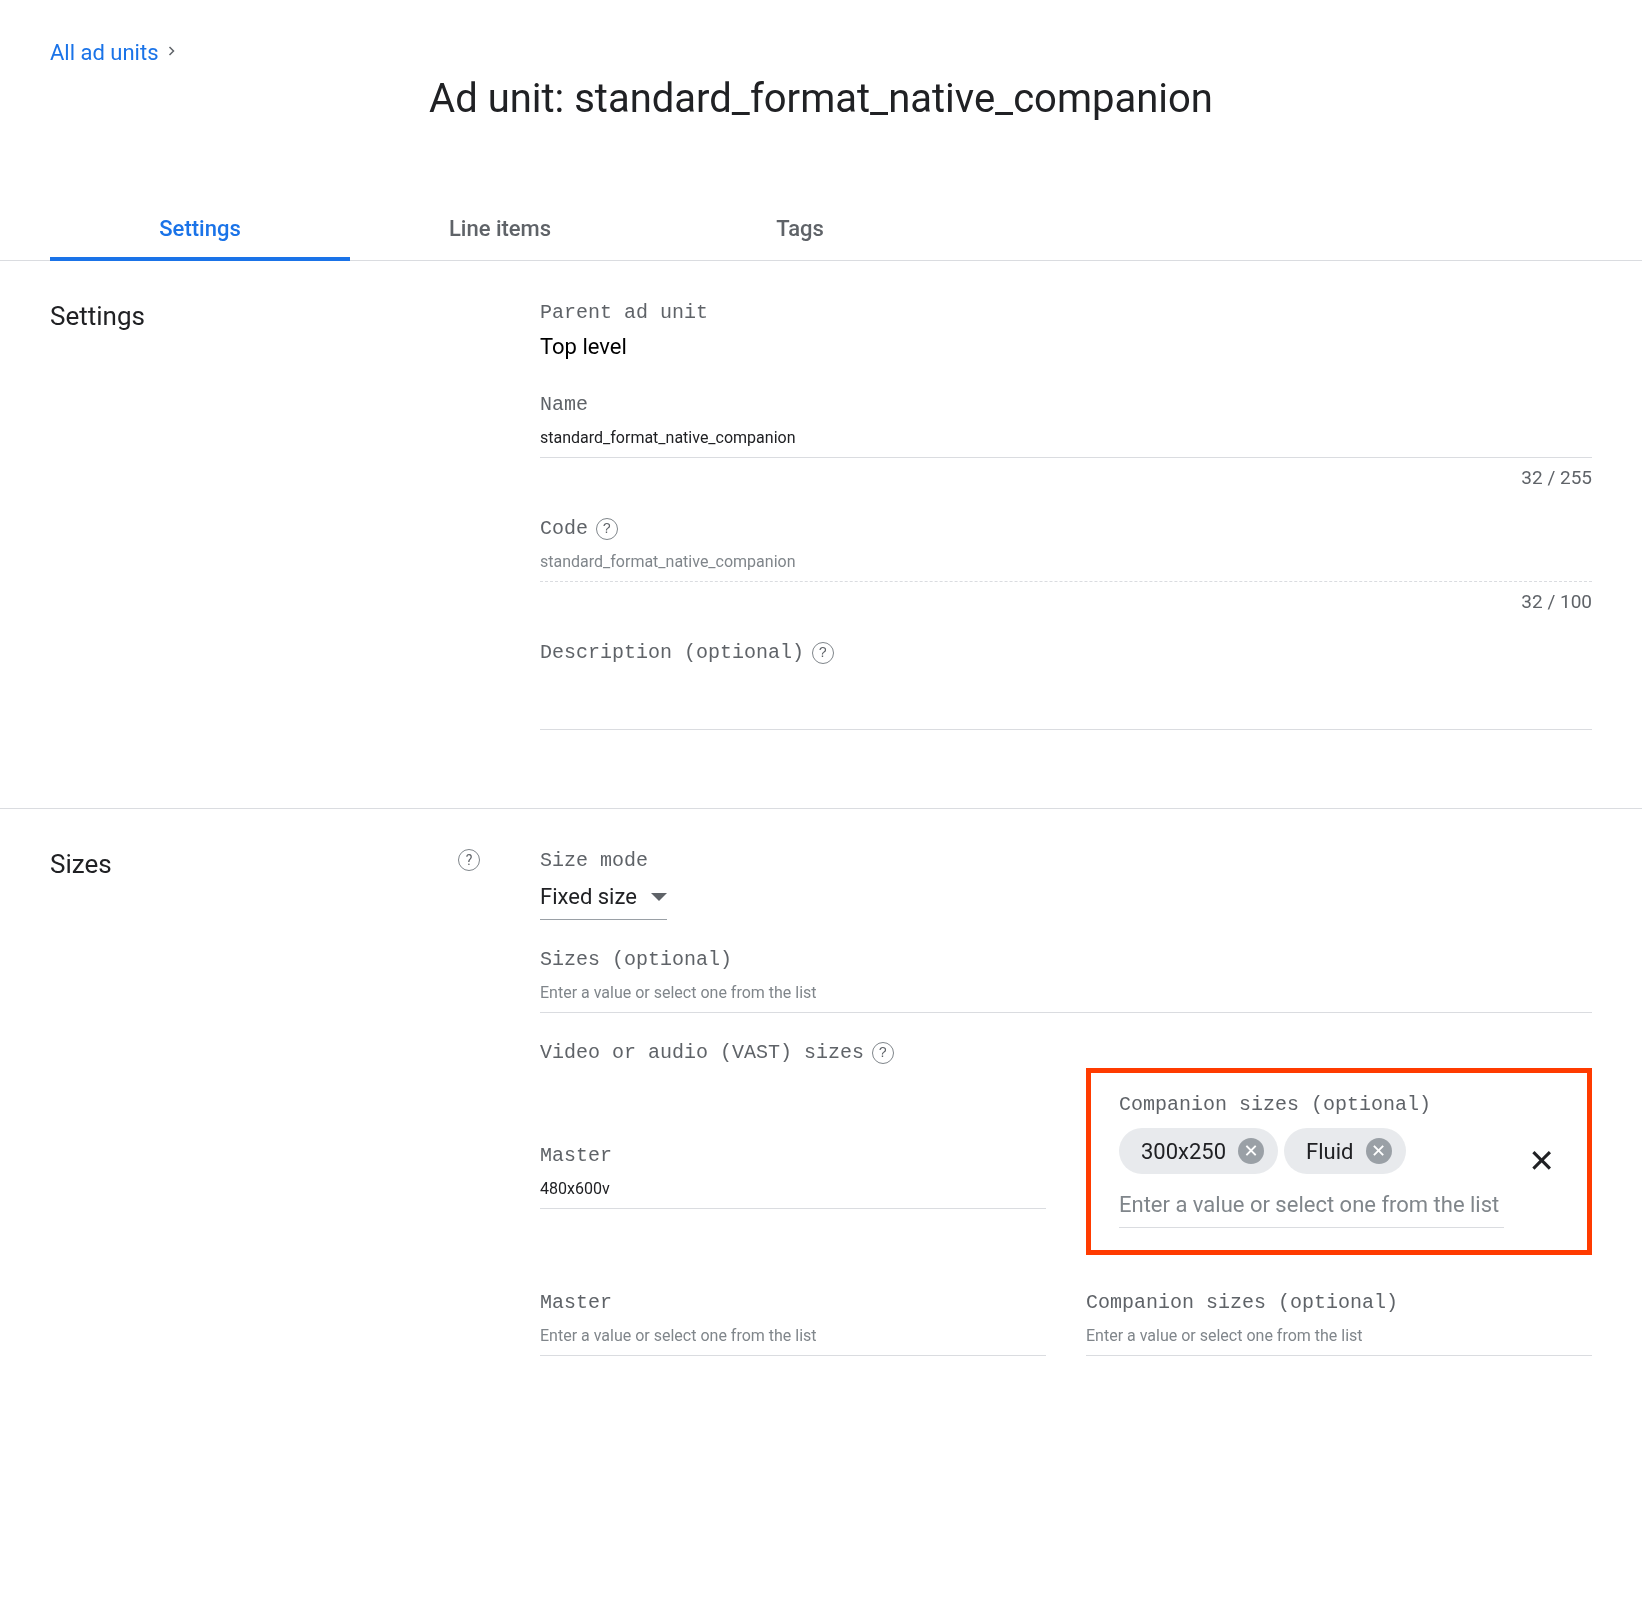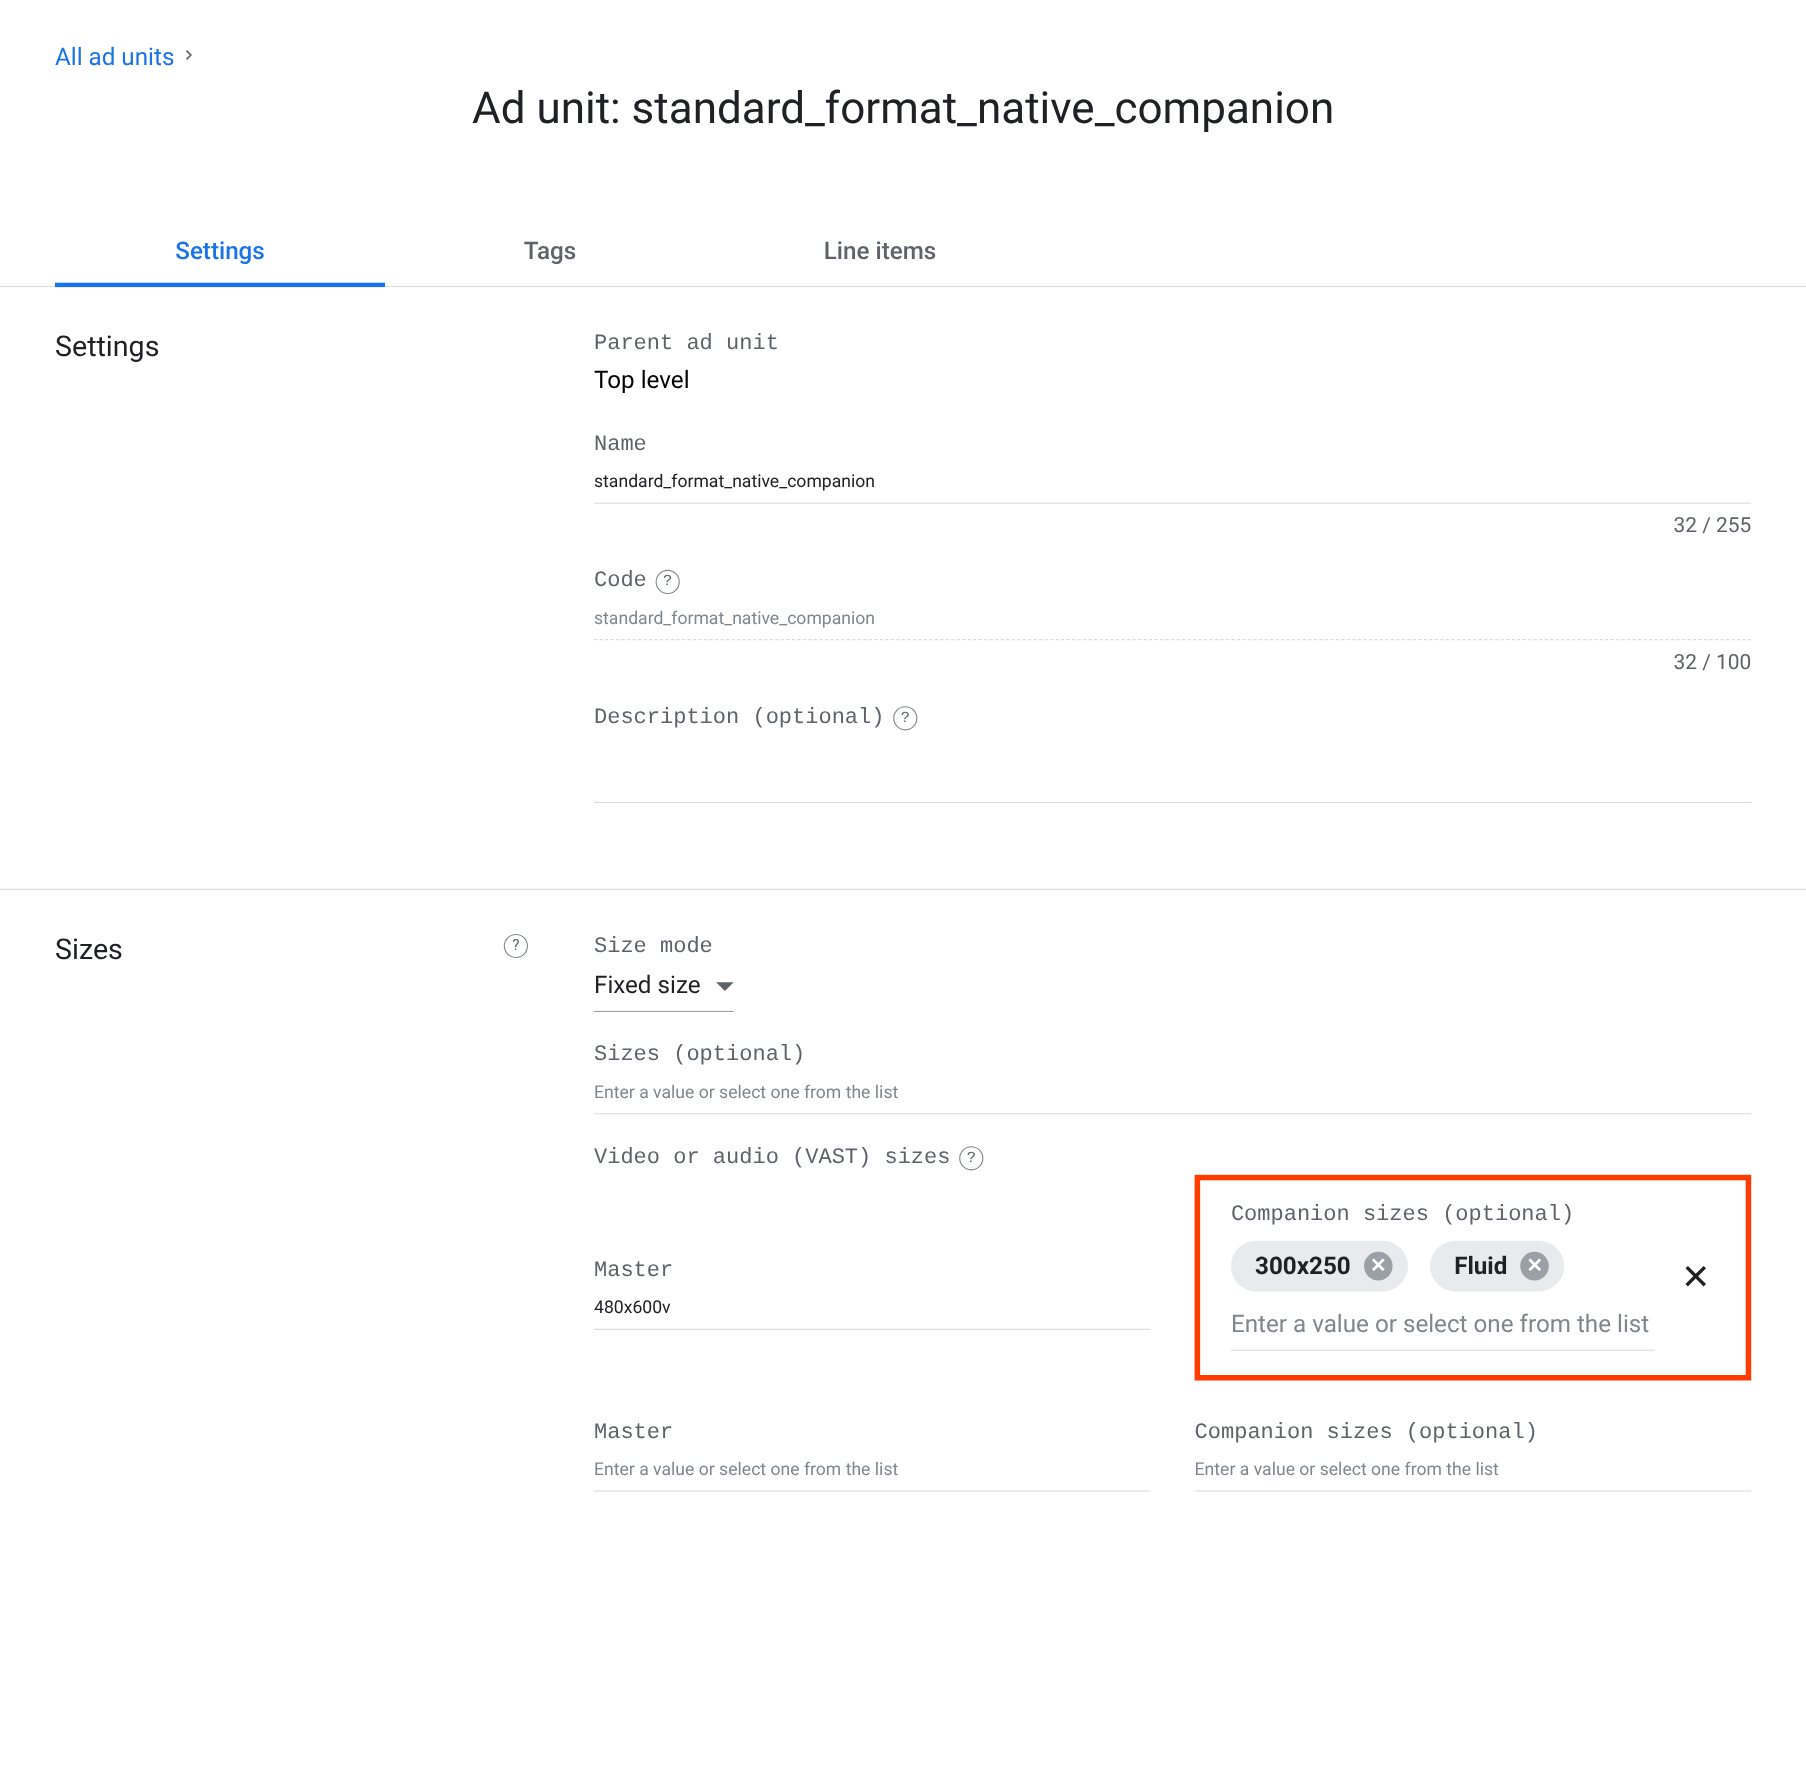--- a/index.html
+++ b/index.html
@@ -140,23 +140,22 @@
     border: 5px solid #ff3b00;
     padding: 20px 28px 22px 28px;
     margin-top: -6px;
     display: flex;
     align-items: center;
     gap: 20px;
   }
   .chips-wrap { flex: 1; }
   .chips {
     display: flex;
-    gap: 20px;
+    gap: 6px;
     margin: 12px 0 12px 0;
-    font-weight: bold;
   }
   .chip {
     display: inline-flex;
     align-items: center;
     gap: 12px;
     background: #e8eaed;
     border-radius: 28px;
     padding: 10px 14px 10px 22px;
     font-size: 22px;
     color: #202124;
@@ -204,22 +203,22 @@
         <svg width="12" height="12" viewBox="0 0 24 24" fill="none" stroke="#5f6368" stroke-width="3">
             <polyline points="9 4 17 12 9 20"></polyline>
           </svg>
       </span>
     </div>
     <h1 class="title">Ad unit: standard_format_native_companion</h1>
   </div>
 
   <div class="tabs">
     <div class="tab active">Settings</div>
+    <div class="tab">Line items</div>
     <div class="tab">Tags</div>
-    <div class="tab">Line items</div>
   </div>
 
   <div class="section">
     <div class="left-col">
       <div class="section-title">Settings</div>
     </div>
     <div class="right-col">
       <div class="field">
         <div class="label">Parent ad unit</div>
         <div class="value">Top level</div>

